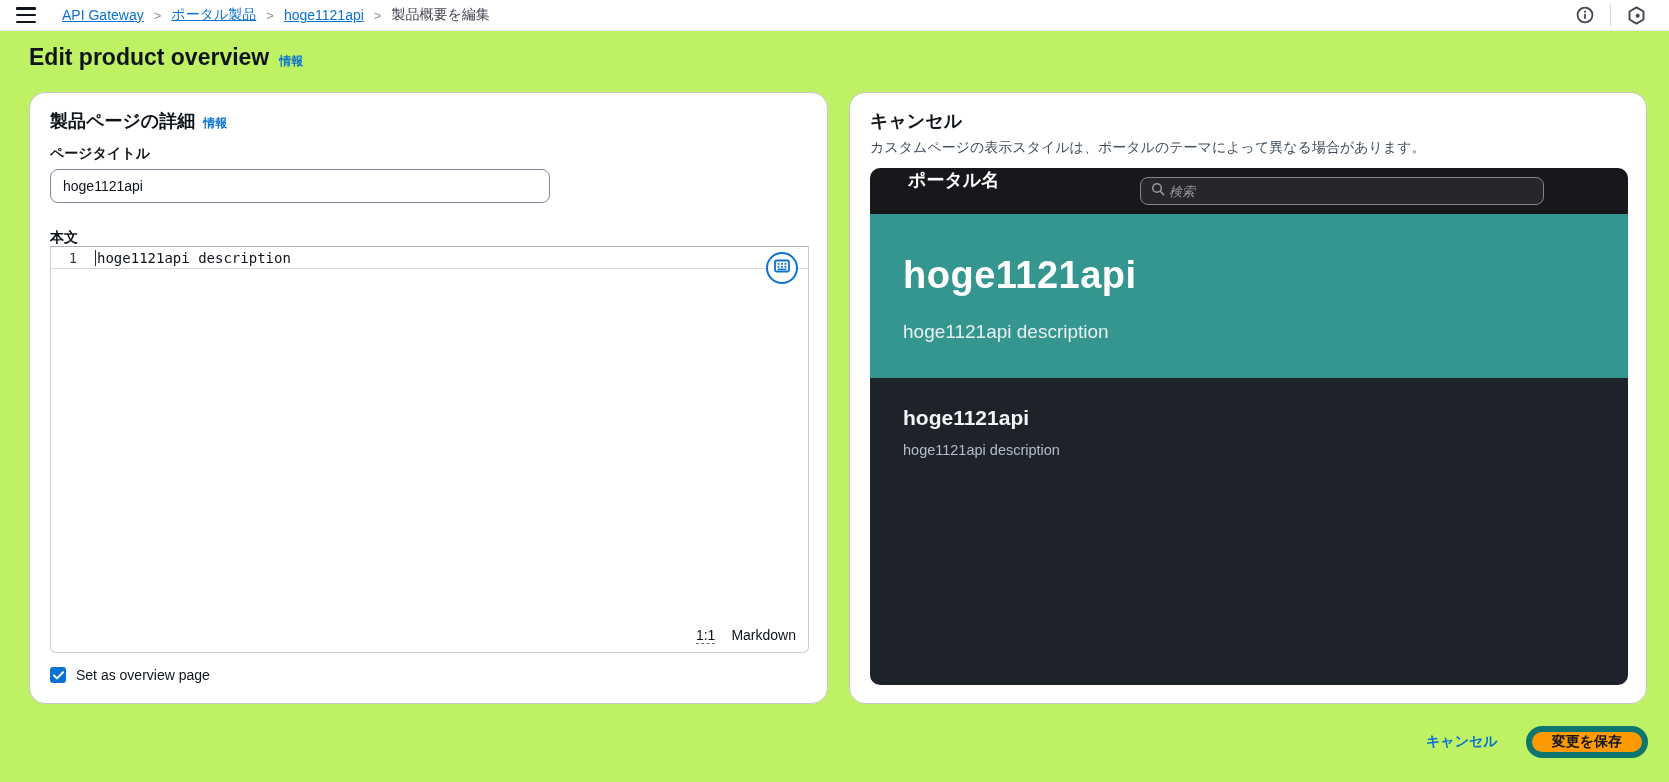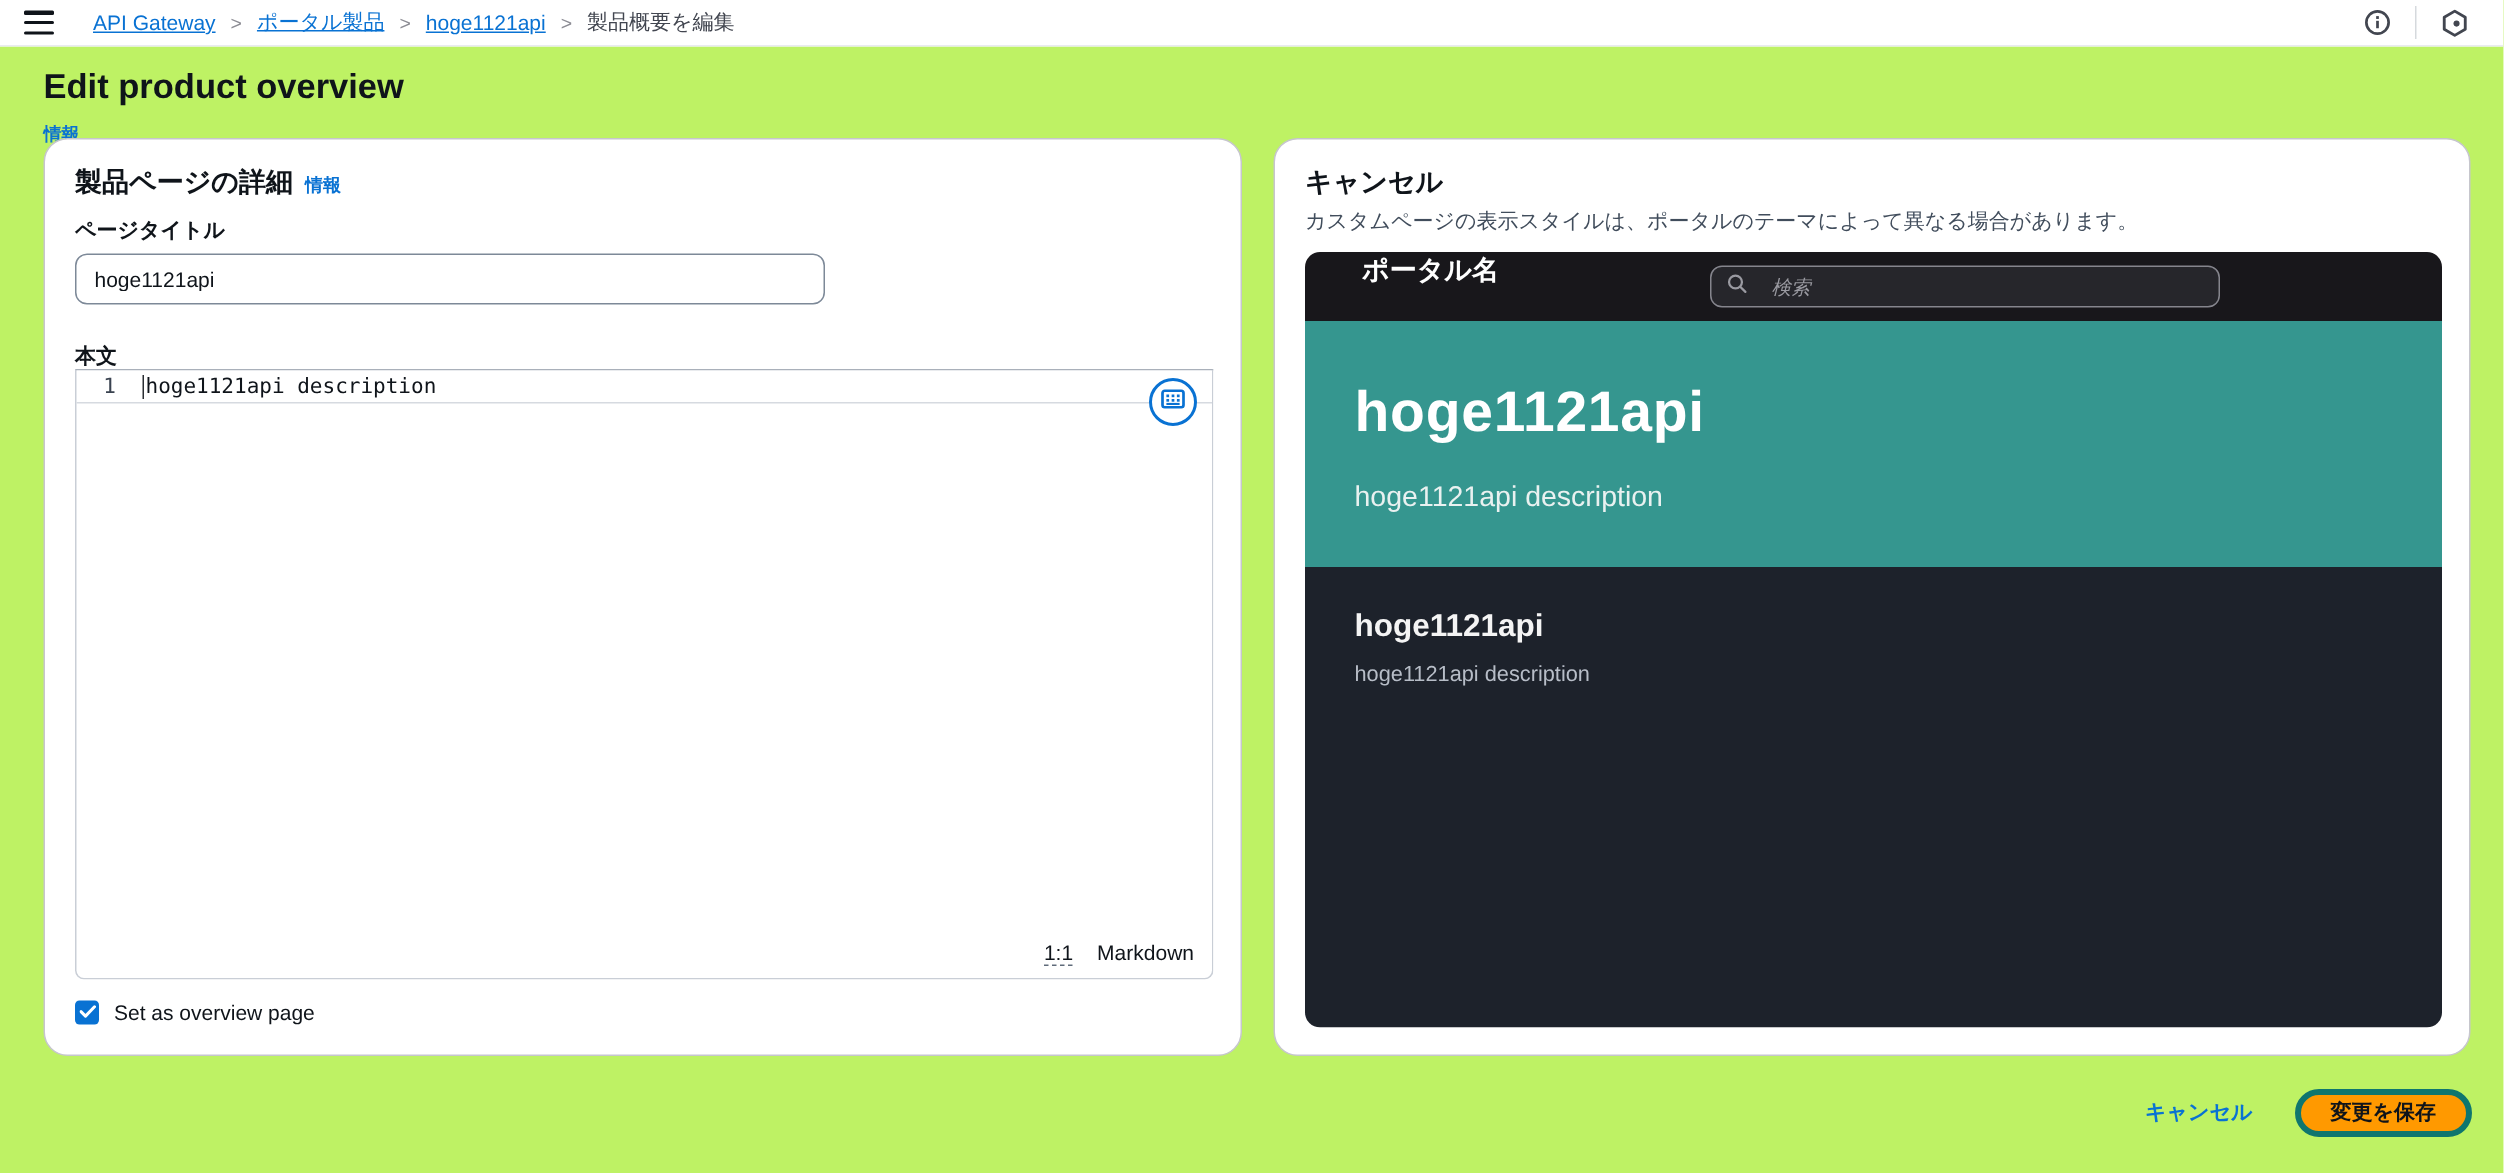--- a/index.html
+++ b/index.html
@@ -14,21 +14,21 @@
   .hamburger span { display:block; height:2.5px; background:#0f141a; border-radius:1px; }
   .breadcrumb { display:flex; align-items:center; margin-left:26px; font-size:14px; gap:10px; }
   .crumb-link { color:#0972d3; text-decoration:underline; cursor:pointer; }
   .crumb-sep { color:#8c8c94; font-size:13px; }
   .crumb-current { color:#424650; }
   .topbar-right { margin-left:auto; display:flex; align-items:center; gap:14px; }
   .tb-icon { width:22px; height:22px; display:flex; align-items:center; justify-content:center; cursor:pointer; }
   .tb-divider { width:1px; height:22px; background:#d5d9dd; }
 
   
-  .page-head { position:absolute; top:44px; left:29px; display:flex; align-items:baseline; gap:10px;flex-direction:column; }
+  .page-head { position:absolute; top:44px; left:29px; display:flex; align-items:baseline; gap:10px; }
   .page-head h1 { font-size:23px; font-weight:bold; color:#0f141a; }
   .info-link { font-size:12px; font-weight:bold; color:#0972d3; cursor:pointer; }
 
   
   .card { position:absolute; top:92px; height:612px; background:#fff;
     border:1px solid #c6c6cd; border-radius:16px; padding:16px 20px; }
   .card-left  { left:29px;  width:799px; }
   .card-right { left:849px; width:798px; }
   .card-title-row { display:flex; align-items:baseline; gap:8px; }
   .card-title { font-size:18px; font-weight:bold; color:#0f141a; }
@@ -61,37 +61,37 @@
   .checkbox { width:16px; height:16px; background:#0972d3; border-radius:3px;
     display:flex; align-items:center; justify-content:center; }
   .checkbox-label { font-size:14px; color:#0f141a; }
 
   
   .portal { position:absolute; left:20px; top:75px; width:758px; height:517px;
     border-radius:10px; overflow:hidden; }
   .portal-header { height:46px; background:#18171b; display:flex; align-items:flex-start;
     padding:0 38px; position:relative; }
   .portal-name { color:#fff; font-size:18px; font-weight:bold; }
-  .portal-search { position:absolute; left:270px; top:9px; width:340px; height:28px;
+  .portal-search { position:absolute; left:270px; top:9px; width:404px; height:28px;
     background:#26262b; border:1px solid #85858d; border-radius:8px;
-    display:flex; align-items:center; padding:0 10px; gap:16px; }
+    display:flex; align-items:center; padding:0 10px; gap:4px; }
   .portal-search input { flex:1; background:transparent; border:none; outline:none;
     font-style:italic; font-size:13px; color:#c8c8cd; font-family:"Liberation Sans",sans-serif; }
   .portal-search input::placeholder { color:#9a9aa1; font-style:italic; }
   .portal-hero { height:164px; background:#35968f; padding:40px 33px 0; }
   .hero-title { color:#fff; font-size:38px; font-weight:bold; letter-spacing:.5px; }
   .hero-sub { color:#e9f1f0; font-size:19px; margin-top:24px; }
   .portal-body { height:307px; background:#1d222b; padding:28px 33px 0; }
   .body-title { color:#f4f4f4; font-size:21px; font-weight:bold; }
   .body-sub { color:#b7bdc7; font-size:14.5px; margin-top:12px; }
 
   
   .footer-actions { position:absolute; top:726px; right:21px; display:flex; align-items:center; gap:28px; }
   .cancel-link { font-size:14px; font-weight:bold; color:#0972d3; cursor:pointer; }
-  .save-btn { height:32px; padding:0 20px; background:#ff9900; border:4px solid #0f766e;
+  .save-btn { height:32px; padding:0 20px; background:#ff9900; border:6px solid #0f766e;
     border-radius:18px; font-size:14px; font-weight:bold; color:#0f141a; cursor:pointer;
     display:flex; align-items:center; font-family:Liberation Serif, serif; }
 </style>
 </head>
 <body>
 
 <div class="stage">
 
   <div class="topbar">
     <div class="hamburger">

